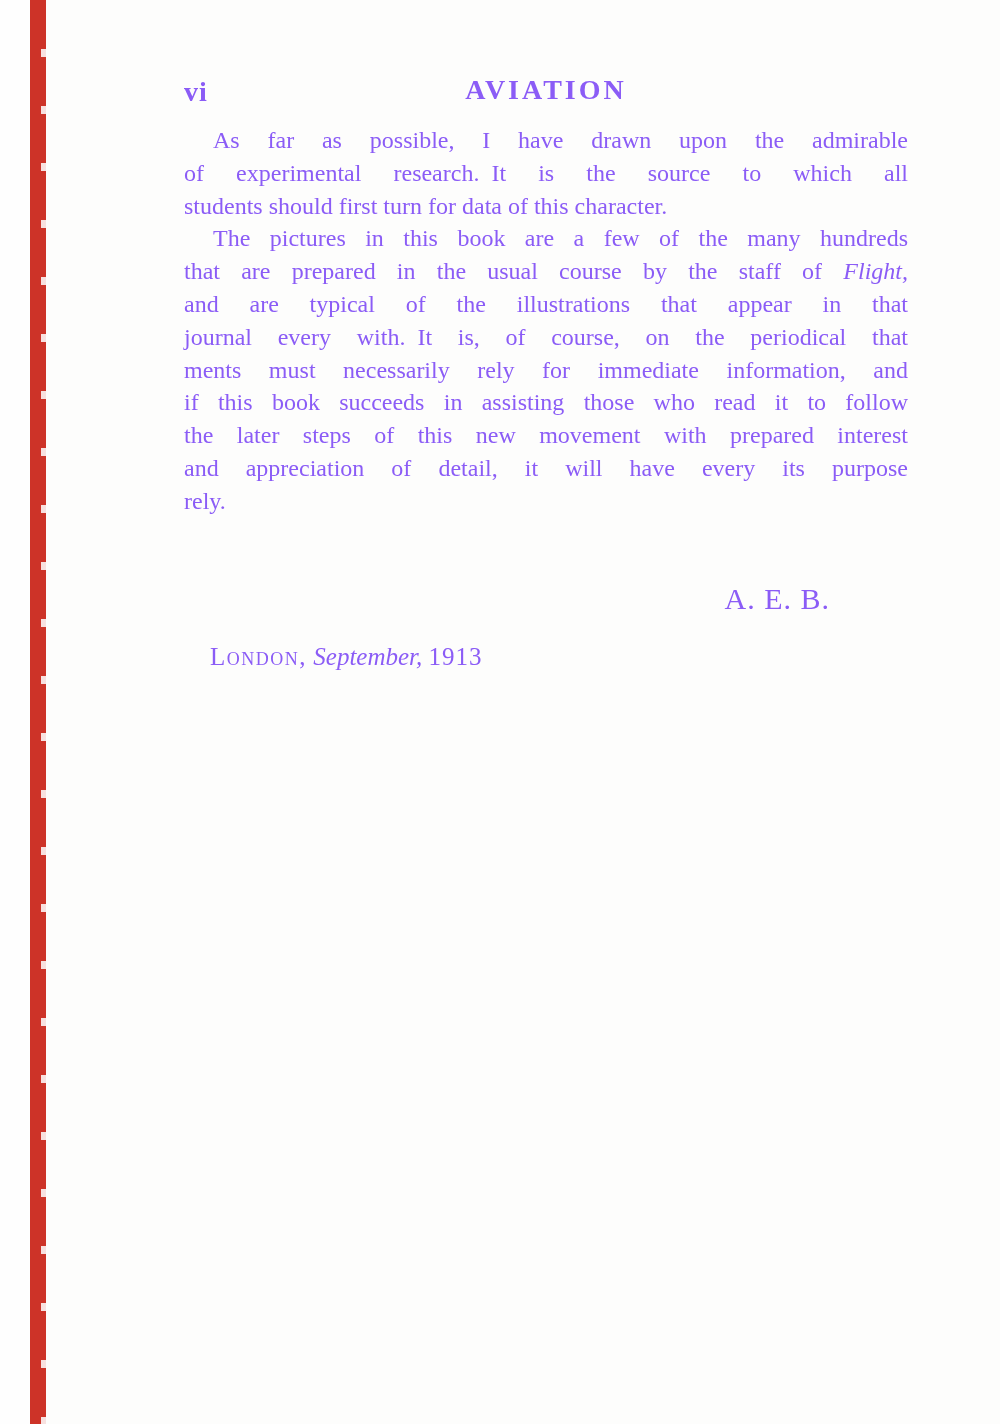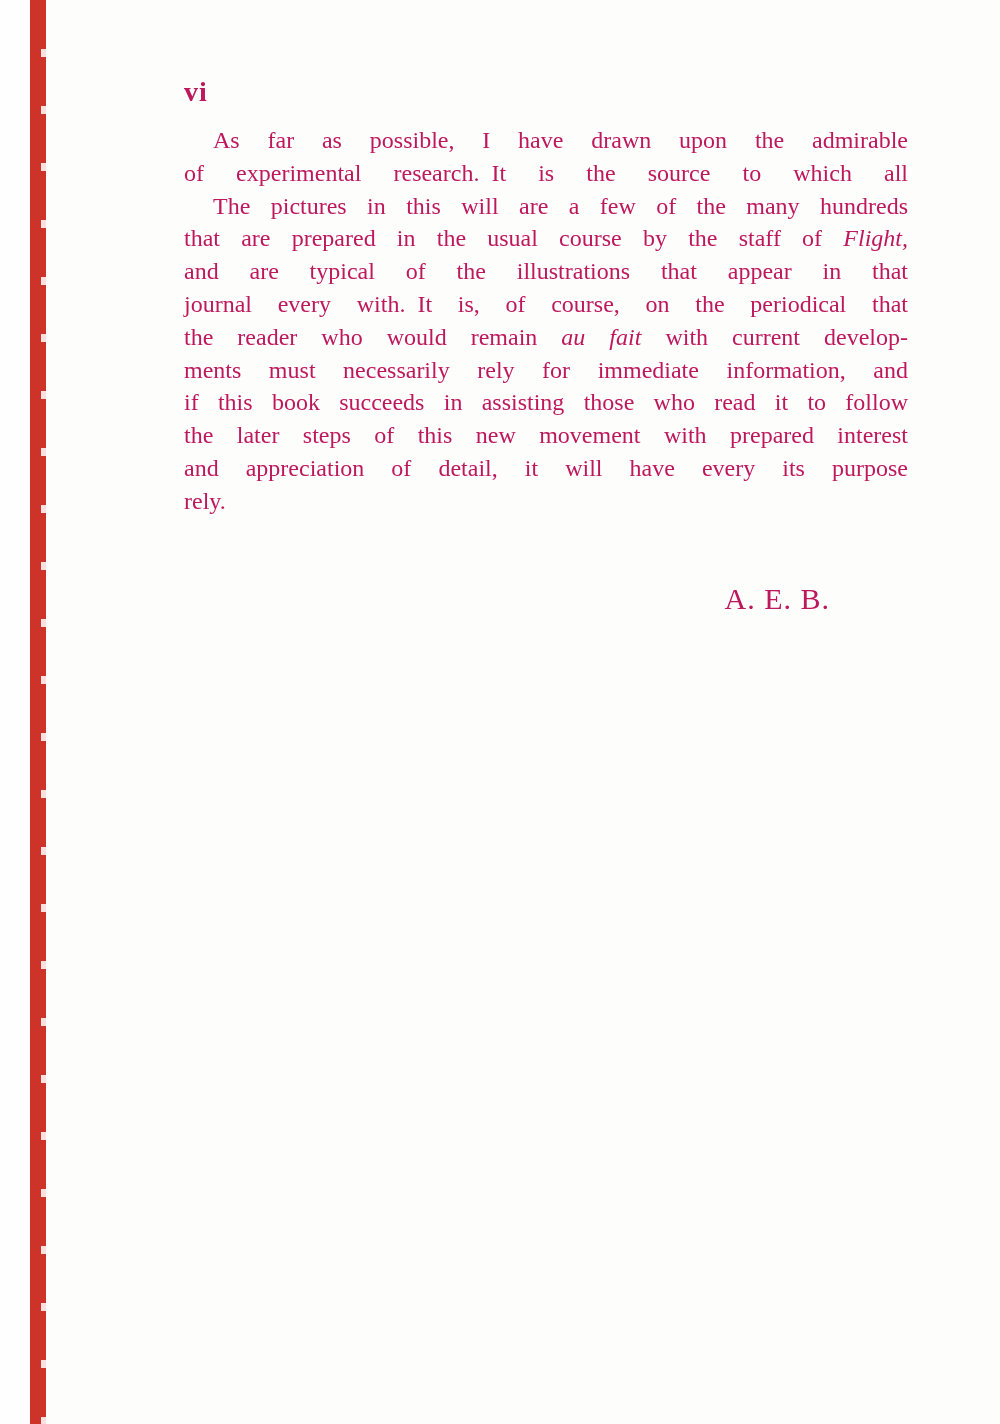--- a/index.html
+++ b/index.html
@@ -78,42 +78,50 @@
   #dateline .place {
     font-variant: small-caps;
     letter-spacing: 1.5px;
   }
   #dateline .month { font-style: italic; }
   #dateline .year { letter-spacing: 1px; }
 </style>
 </head>
 <body>
 
-<div id="canvas" style="color: #be185d;">
+<div id="canvas" style="color: #8b5cf6;">
 
   <div id="edge-stripe" style="background: rgb(205, 51, 40);"></div>
   <div id="edge-notches"></div>
 
   <div id="page-area" style="background: rgb(253, 253, 252);">
 
     <div id="page-number">vi</div>
 
+    <div id="page-header">AVIATION</div>
 
     <div id="body-text">
         <div class="line j ind"><span>As far as possible, I have drawn upon the admirable</span></div>
         <div class="line j"><span>of experimental research. It is the source to which all</span></div>
-        <div class="line j ind"><span>The pictures in this will are a few of the many hundreds</span></div>
+        <div class="line"><span>students should first turn for data of this character.</span></div>
+        <div class="line j ind"><span>The pictures in this book are a few of the many hundreds</span></div>
         <div class="line j"><span>that are prepared in the usual course by the staff of </span><span class="it">Flight,</span></div>
         <div class="line j"><span>and are typical of the illustrations that appear in that</span></div>
         <div class="line j"><span>journal every with. It is, of course, on the periodical that</span></div>
-        <div class="line j"><span>the reader who would remain </span><span class="it">au fait</span><span> with current develop-</span></div>
         <div class="line j"><span>ments must necessarily rely for immediate information, and</span></div>
         <div class="line j"><span>if this book succeeds in assisting those who read it to follow</span></div>
         <div class="line j"><span>the later steps of this new movement with prepared interest</span></div>
         <div class="line j"><span>and appreciation of detail, it will have every its purpose</span></div>
         <div class="line"><span>rely.</span></div>
       </div>
 
     <div id="signature">A. E. B.</div>
 
+    <div id="dateline">
+      <span class="place">London,</span>
+      <span> </span>
+      <span class="month">September,</span>
+      <span> </span>
+      <span class="year">1913</span>
+    </div>
 
   </div>
 </div>
 
 </body></html>

